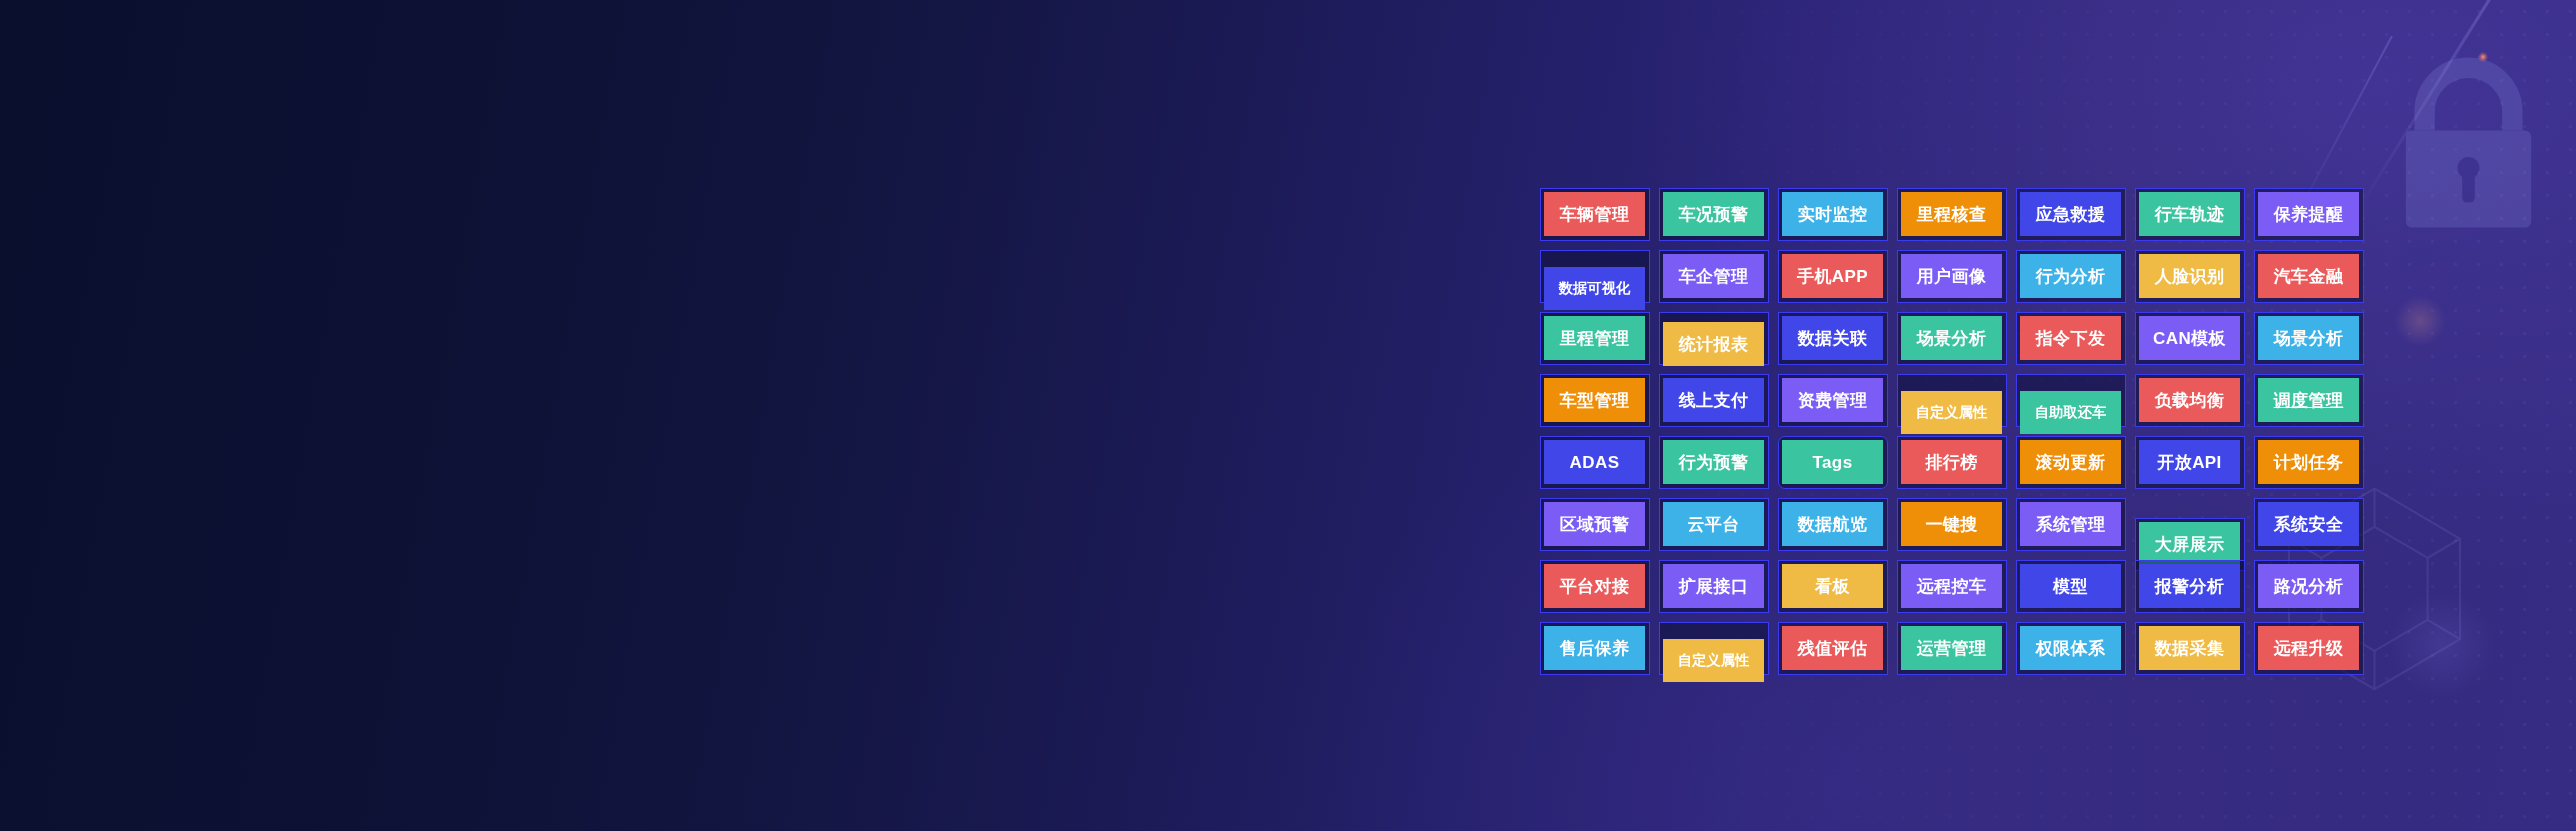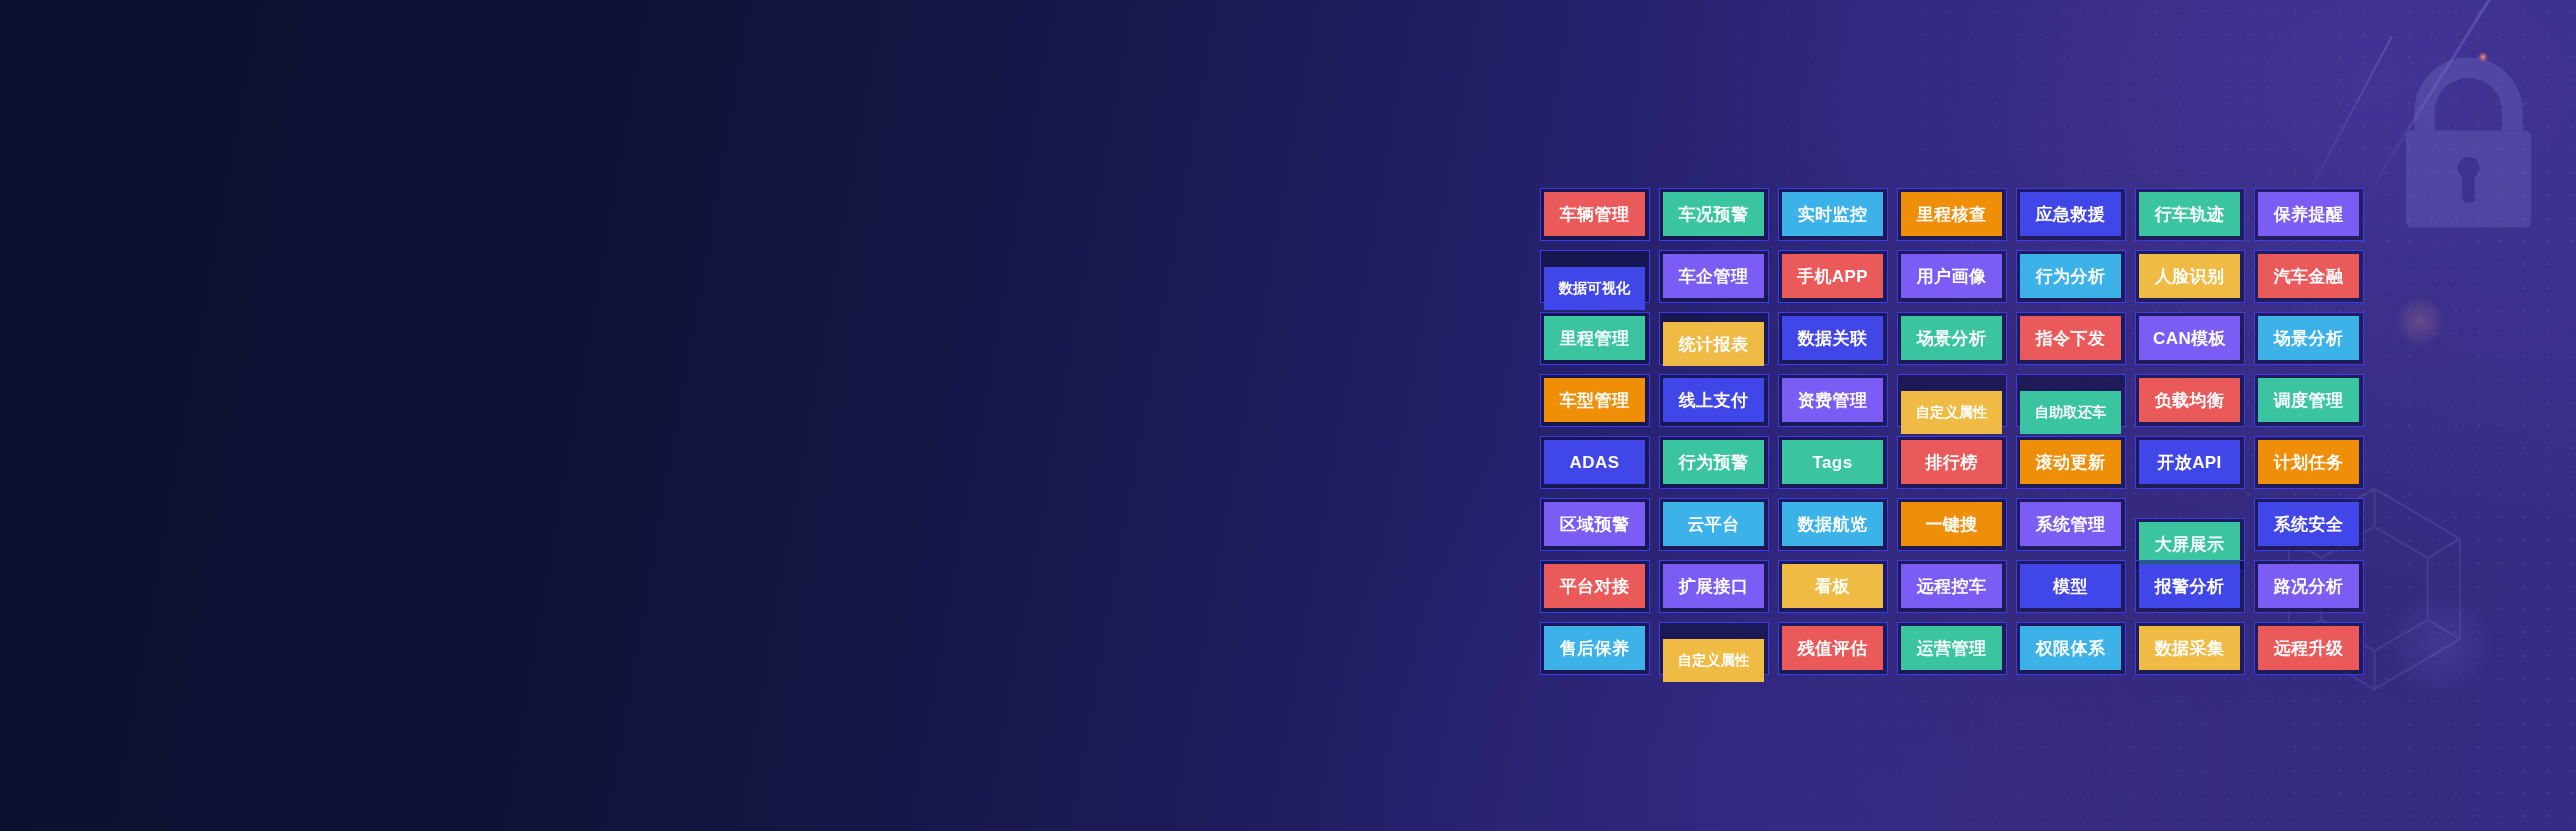--- a/index.html
+++ b/index.html
@@ -323,35 +323,35 @@
           <div class="tag-chip sm" style="background: rgb(58, 196, 160);">自助取还车</div>
         </div>
       </div>
       <div class="tag-cell">
         <div class="tag-frame" style="border-color: rgb(59, 59, 240);">
           <div class="tag-chip" style="background: rgb(234, 90, 90);">负载均衡</div>
         </div>
       </div>
       <div class="tag-cell">
         <div class="tag-frame" style="border-color: rgb(59, 59, 240);">
-          <div class="tag-chip" style="background: rgb(58, 196, 160);">调度管理</div>
+          <div class="tag-chip" style="background: rgb(58, 196, 160); text-decoration: underline;">调度管理</div>
         </div>
       </div>
       <div class="tag-cell">
         <div class="tag-frame" style="border-color: rgb(59, 59, 240);">
           <div class="tag-chip" style="background: rgb(64, 70, 232);">ADAS</div>
         </div>
       </div>
       <div class="tag-cell">
         <div class="tag-frame" style="border-color: rgb(59, 59, 240);">
           <div class="tag-chip" style="background: rgb(58, 196, 160);">行为预警</div>
         </div>
       </div>
       <div class="tag-cell">
-        <div class="tag-frame" style="border-color: rgb(59, 59, 240);">
+        <div class="tag-frame" style="border-color: rgb(59, 59, 240); border-radius: 7px;">
           <div class="tag-chip" style="background: rgb(58, 196, 160);">Tags</div>
         </div>
       </div>
       <div class="tag-cell">
         <div class="tag-frame" style="border-color: rgb(59, 59, 240);">
           <div class="tag-chip" style="background: rgb(234, 90, 90);">排行榜</div>
         </div>
       </div>
       <div class="tag-cell">
         <div class="tag-frame" style="border-color: rgb(59, 59, 240);">

